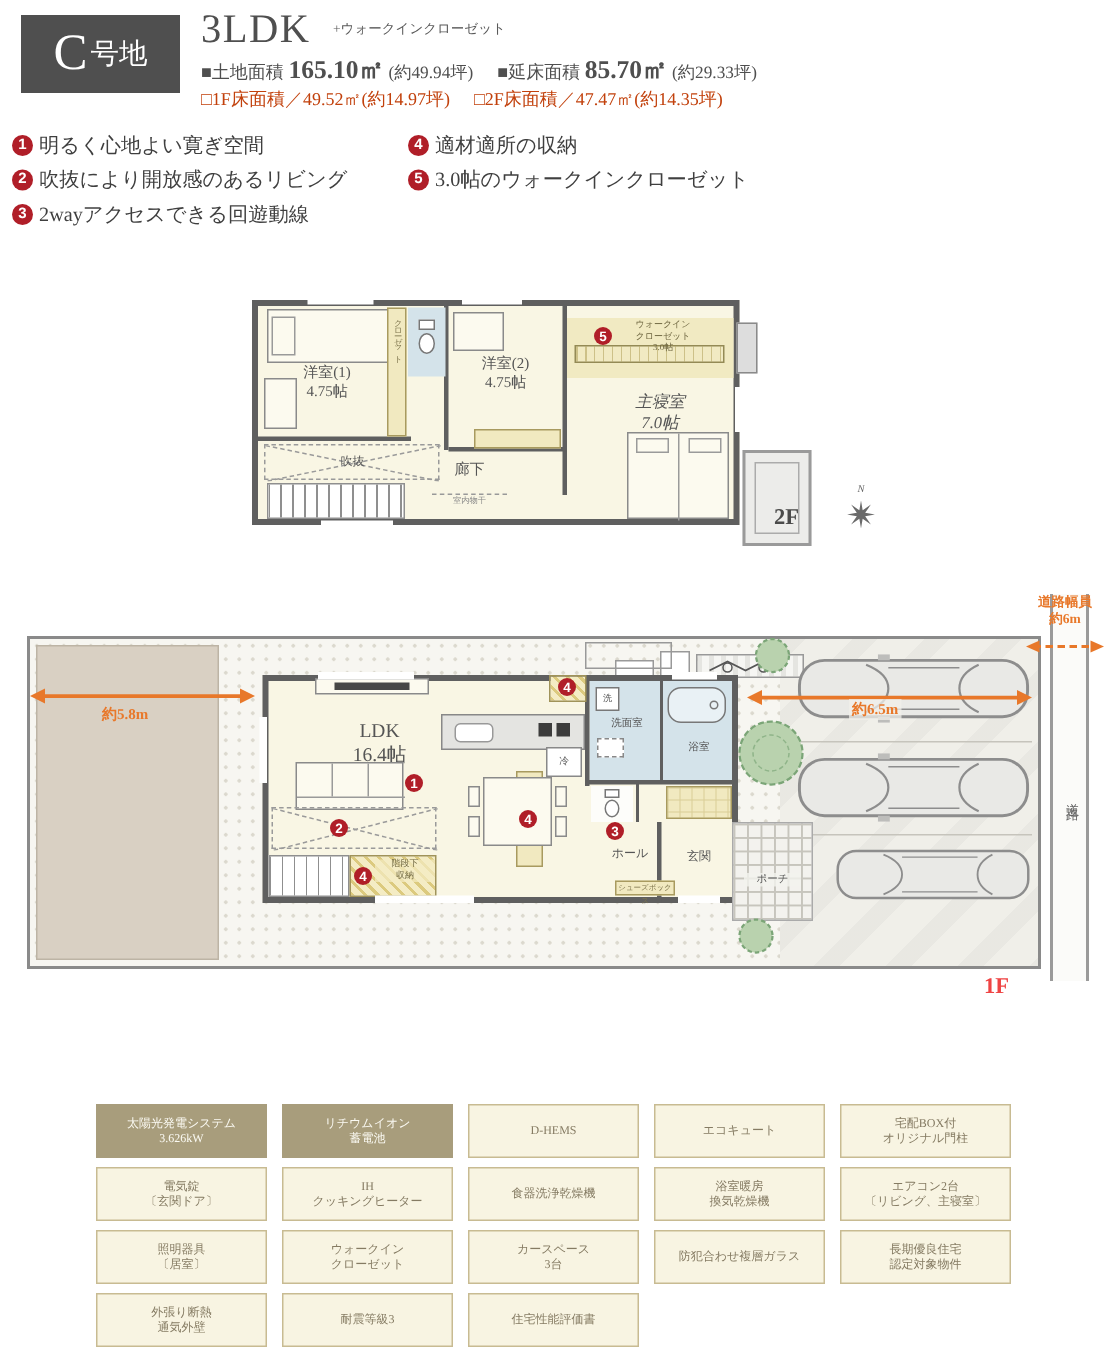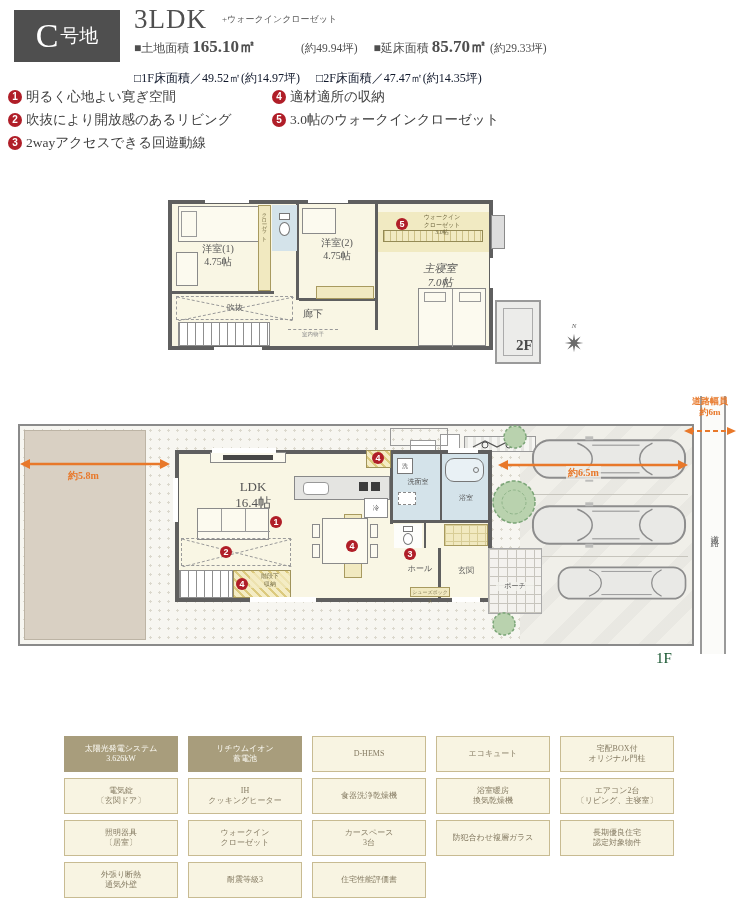--- a/index.html
+++ b/index.html
@@ -52,27 +52,27 @@
   <div class="abs" style="left:14px;top:10px;width:106px;height:52px;background:#4f4f4f;color:#fff;display:flex;align-items:center;justify-content:center;">
     <span style="font-size:34px;line-height:1;">C</span>
     <span style="font-size:19px;margin-left:2px;">号地</span>
   </div>
   <div class="abs" style="left:134px;top:4px;font-size:27px;color:#4f4f4f;letter-spacing:1px;">3LDK</div>
   <div class="abs" style="left:222px;top:13px;font-size:9px;color:#5a5a5a;">+ウォークインクローゼット</div>
 
   <div class="abs" style="left:134px;top:35px;width:590px;display:flex;align-items:baseline;gap:3px;color:#4f4f4f;">
     <span style="font-size:12px;">■土地面積</span>
     <span style="font-size:17px;font-weight:bold;">165.10㎡</span>
-    <span style="font-size:11.5px;margin-left:42px;">(約49.94坪)</span>
+    <span style="font-size:11.5px;">(約49.94坪)</span>
     <span style="width:10px;"></span>
     <span style="font-size:12px;">■延床面積</span>
     <span style="font-size:17px;font-weight:bold;">85.70㎡</span>
     <span style="font-size:11.5px;">(約29.33坪)</span>
   </div>
-  <div class="abs" style="left:134px;top:58px;display:flex;gap:16px;font-size:12px;color:#0f172a;margin-top:12px;">
+  <div class="abs" style="left:134px;top:58px;display:flex;gap:16px;font-size:12px;color:#c2410c;">
     <span>□1F床面積／49.52㎡(約14.97坪)</span>
     <span>□2F床面積／47.47㎡(約14.35坪)</span>
   </div>
 
   <div class="abs feat" style="left:8px;top:88px;">
     <span class="mk">1</span>
     <span>明るく心地よい寛ぎ空間</span>
   </div>
   <div class="abs feat" style="left:8px;top:111px;">
     <span class="mk">2</span>
@@ -323,21 +323,21 @@
   <div class="abs" style="left:700px;top:396px;width:26px;height:258px;background:#fbfbf9;border-left:2px solid #9a9a9a;border-right:2px solid #9a9a9a;"></div>
   <div class="abs vtxt" style="left:708px;top:528px;font-size:9px;color:#666;letter-spacing:3px;">道路</div>
   <div class="abs orange lbl" style="left:684px;top:396px;width:52px;font-size:9px;font-weight:bold;">道路幅員
 約6m</div>
   <svg class="abs" style="left:684px;top:424px;" width="52" height="14">
     <line x1="5" y1="7" x2="47" y2="7" stroke="#e8782a" stroke-width="2" stroke-dasharray="5,3"></line>
     <polygon points="0,7 9,3 9,11" fill="#e8782a"></polygon>
       <polygon points="52,7 43,3 43,11" fill="#e8782a"></polygon>
   </svg>
 
-  <div class="abs" style="left:656px;top:650px;font-size:15px;font-weight:normal;color:#14532d;">1F</div>
+  <div class="abs" style="left:656px;top:650px;font-size:15px;font-weight:bold;color:#ef4444;">1F</div>
 
   <div class="abs eqgrid" style="left:64px;top:736px;">
     <div class="eq eq-hl">太陽光発電システム
 3.626kW</div>
     <div class="eq eq-hl">リチウムイオン
 蓄電池</div>
     <div class="eq">D-HEMS</div>
     <div class="eq">エコキュート</div>
     <div class="eq">宅配BOX付
 オリジナル門柱</div>

